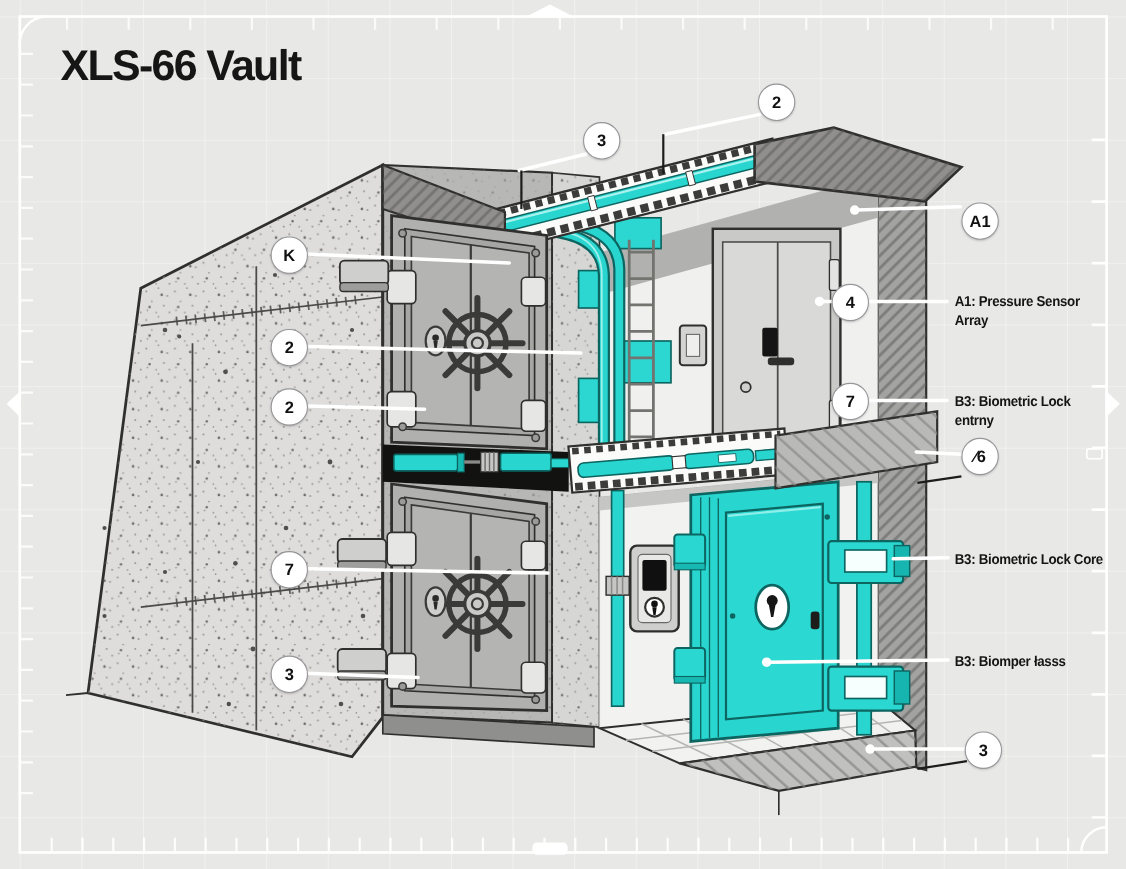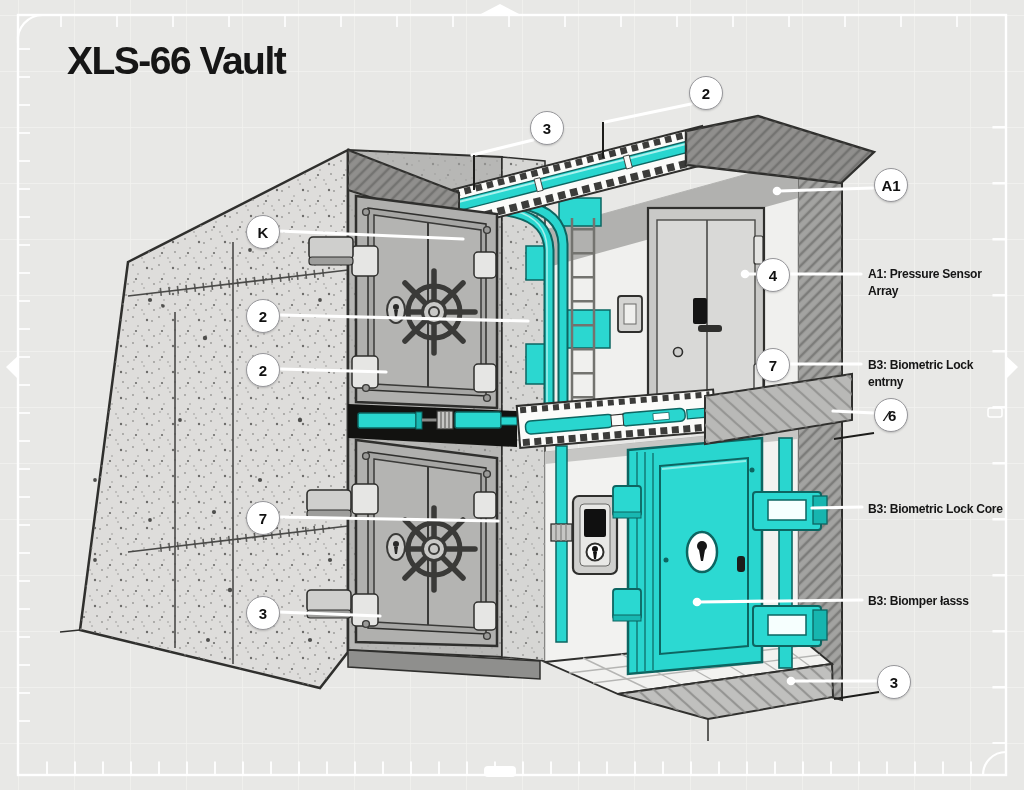--- a/index.html
+++ b/index.html
@@ -2,21 +2,21 @@
 <html><head>
 <meta charset="utf-8">
 <style>
   html,body{margin:0;padding:0;background:#d9d9d7;}
   #stage{position:relative;width:1024px;height:790px;overflow:hidden;
          font-family:"Liberation Sans",sans-serif;background:#e8e8e6;}
   svg.layer{position:absolute;left:0;top:0;}
   #scene{z-index:1;}
   #overlay{z-index:4;}
   #title{position:absolute;left:55px;top:40px;z-index:6;font-weight:700;
-         font-size:39px;line-height:41px;letter-spacing:-1.5px;color:#161616;white-space:nowrap;margin-left:12px;}
+         font-size:39px;line-height:41px;letter-spacing:-1.5px;color:#161616;white-space:nowrap;}
   .callout{position:absolute;width:32px;height:32px;border-radius:50%;background:#ffffff;
            border:1.5px solid #97979b;box-shadow:0 1px 2px rgba(0,0,0,.18);
            display:flex;align-items:center;justify-content:center;
            font-size:15px;font-weight:700;color:#111;z-index:5;}
   .side-label{position:absolute;font-size:13px;font-weight:700;color:#151515;line-height:17px;
            letter-spacing:-0.3px;transform:scaleX(.93);transform-origin:0 0;
            white-space:nowrap;z-index:5;}
 </style>
 </head>
 <body>
@@ -388,21 +388,21 @@
     </div>
     <div class="callout" style="left: 246px; top: 596px;">
       <span>3</span>
     </div>
     <div class="callout" style="left: 530px; top: 111px;">
       <span>3</span>
     </div>
     <div class="callout" style="left: 689px; top: 76px;">
       <span>2</span>
     </div>
-    <div class="callout" style="left: 874px; top: 168px;">
+    <div class="callout" style="left: 874px; top: 184px;">
       <span>A1</span>
     </div>
     <div class="callout" style="left: 756px; top: 258px;">
       <span>4</span>
     </div>
     <div class="callout" style="left: 756px; top: 348px;">
       <span>7</span>
     </div>
     <div class="callout" style="left: 874px; top: 398px;">
       <span>⁄6</span>

